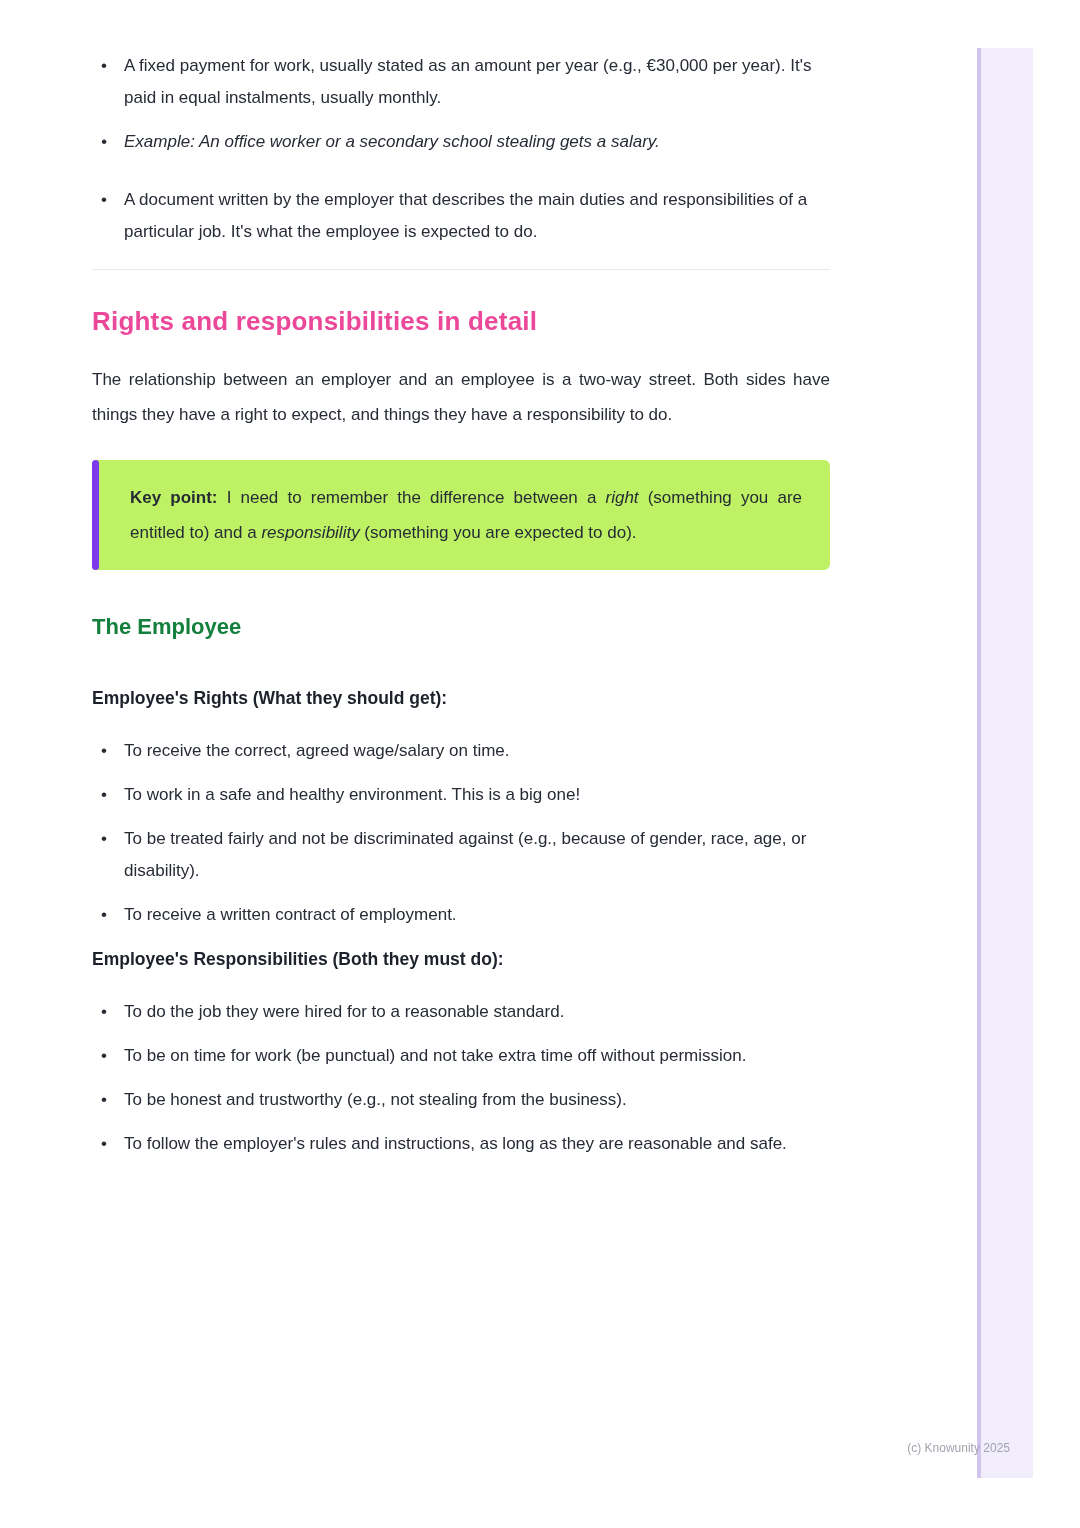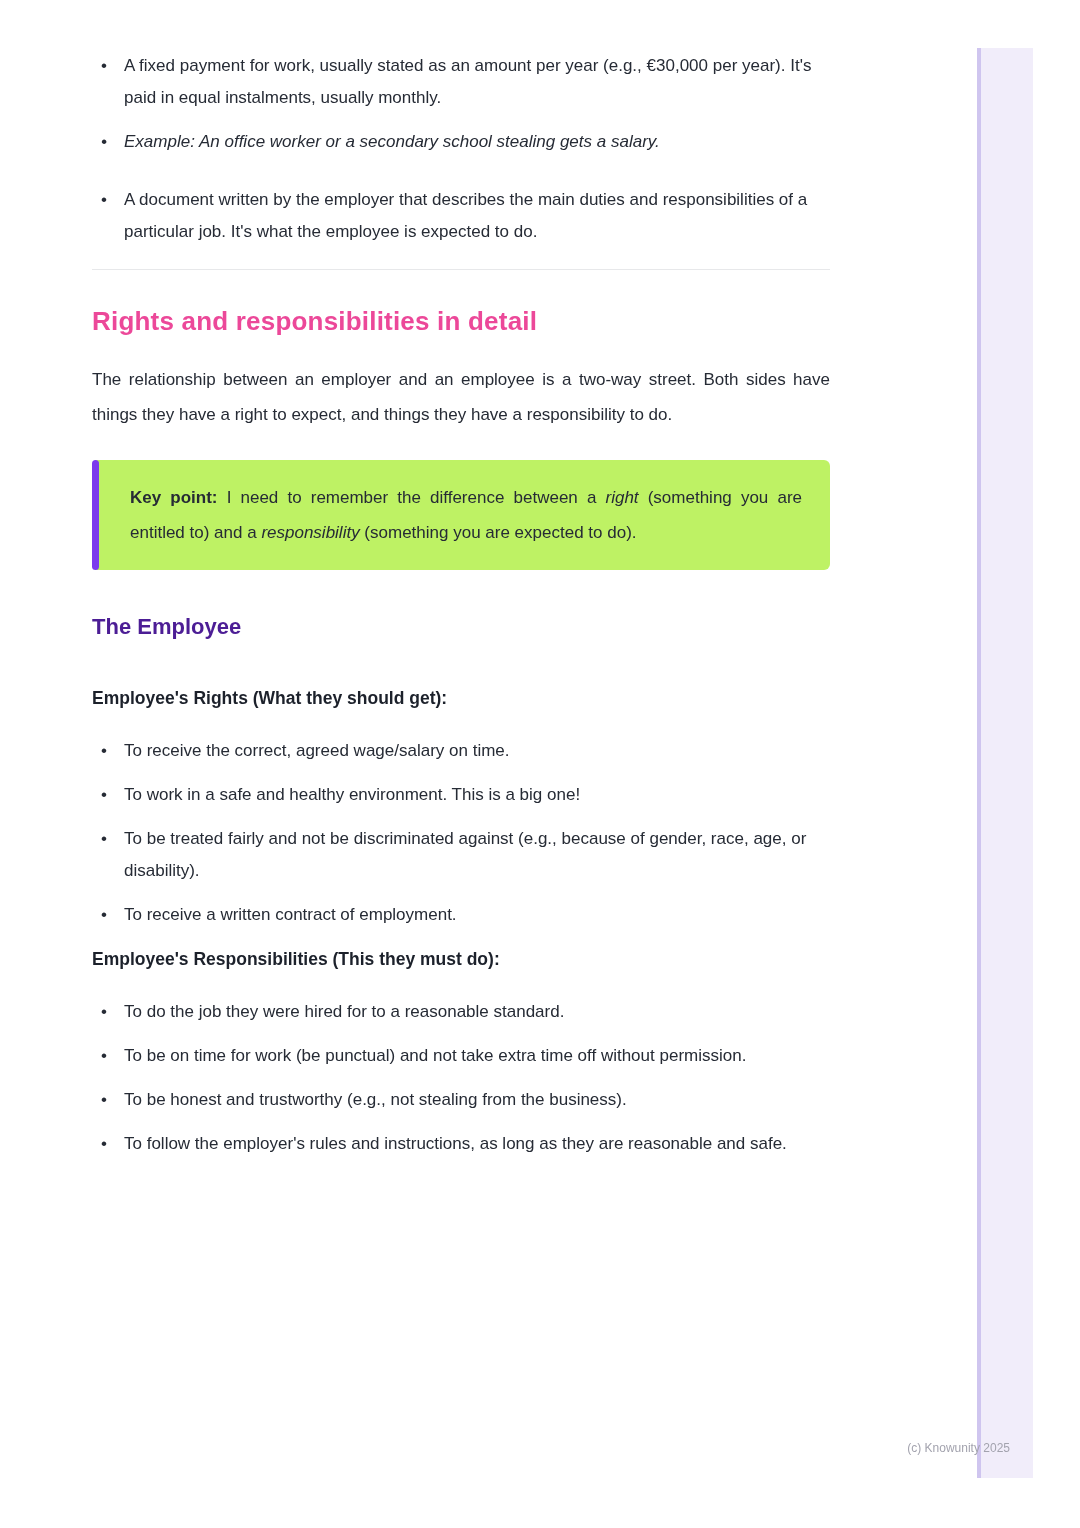--- a/index.html
+++ b/index.html
@@ -90,21 +90,21 @@
     bottom: 0;
     width: 7px;
     background: #7c3aed;
     border-radius: 6px;
   }
   .subheading {
     margin-top: 42px;
     font-size: 22px;
     line-height: 30px;
     font-weight: 700;
-    color: #4c1d95;
+    color: #15803d;
   }
   .h3.rights { margin-top: 43px; line-height: 26px; }
   .h3.resp { margin-top: 15px; line-height: 26px; }
   ul.bullets.tight { margin-top: 24px; }
   .footer-copyright {
     position: absolute;
     top: 1441px;
     right: 70px;
     z-index: 2;
     font-size: 12px;
@@ -145,21 +145,21 @@
 
     <div class="h3 rights">Employee's Rights (What they should get):</div>
 
     <ul class="bullets tight">
       <li>To receive the correct, agreed wage/salary on time.</li>
       <li>To work in a safe and healthy environment. This is a big one!</li>
       <li>To be treated fairly and not be discriminated against (e.g., because of gender, race, age, or disability).</li>
       <li>To receive a written contract of employment.</li>
     </ul>
 
-    <div class="h3 resp">Employee's Responsibilities (This they must do):</div>
+    <div class="h3 resp">Employee's Responsibilities (Both they must do):</div>
 
     <ul class="bullets tight">
       <li>To do the job they were hired for to a reasonable standard.</li>
       <li>To be on time for work (be punctual) and not take extra time off without permission.</li>
       <li>To be honest and trustworthy (e.g., not stealing from the business).</li>
       <li>To follow the employer's rules and instructions, as long as they are reasonable and safe.</li>
     </ul>
 
   </div>
 

